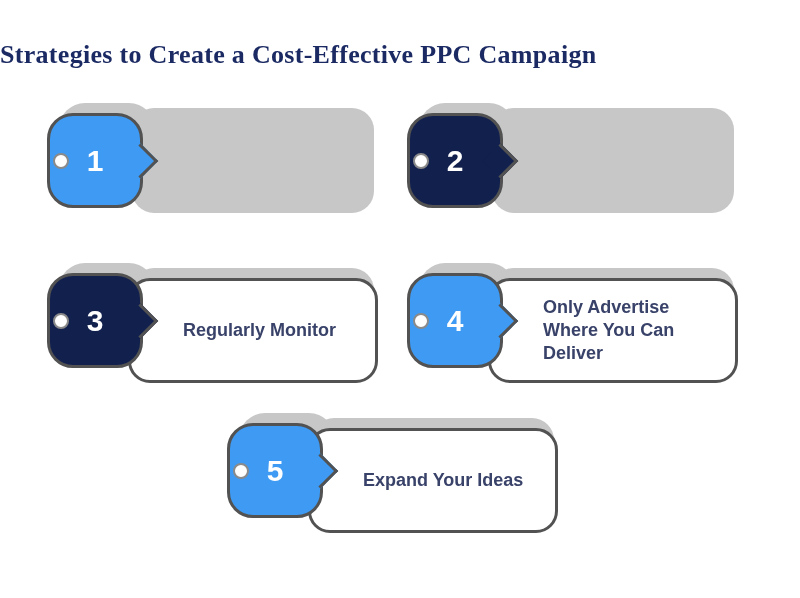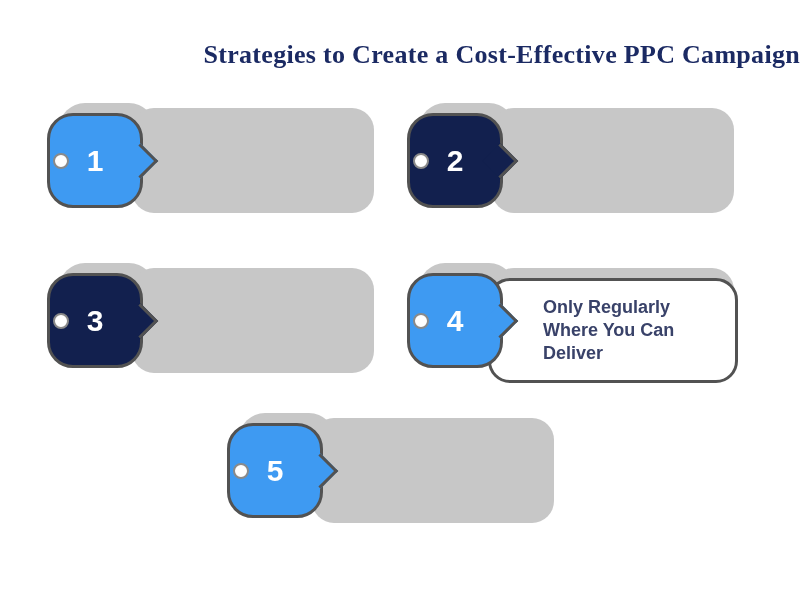--- a/index.html
+++ b/index.html
@@ -9,21 +9,21 @@
     height: 598px;
     background: #ffffff;
     overflow: hidden;
     font-family: "Liberation Sans", sans-serif;
   }
   .title {
     position: absolute;
     top: 40px;
     left: 0;
     width: 100%;
-    text-align: right;
+    text-align: left;
     font-family: "Liberation Serif", "DejaVu Serif", serif;
     font-weight: bold;
     font-size: 26px;
     letter-spacing: 0.3px;
     color: var(--title, #1b2a63);
   }
   .card {
     position: absolute;
     width: 331px;
     height: 120px;
@@ -135,43 +135,49 @@
     <div class="badge">
       <span class="dot"></span>
       <span class="number">2</span>
       <span class="arrow"></span>
     </div>
   </div>
 
   <div class="card card3" data-color="navy">
     <div class="shadow-badge"></div>
     <div class="shadow-box"></div>
+    <div class="box">
+      <div class="label">Regularly Monitor</div>
+    </div>
     <div class="badge">
       <span class="dot"></span>
       <span class="number">3</span>
       <span class="arrow"></span>
     </div>
   </div>
 
   <div class="card card4" data-color="blue">
     <div class="shadow-badge"></div>
     <div class="shadow-box"></div>
     <div class="box">
-      <div class="label">Only Regularly Where You Can Deliver</div>
+      <div class="label">Only Advertise Where You Can Deliver</div>
     </div>
     <div class="badge">
       <span class="dot"></span>
       <span class="number">4</span>
       <span class="arrow"></span>
     </div>
   </div>
 
   <div class="card card5" data-color="blue">
     <div class="shadow-badge"></div>
     <div class="shadow-box"></div>
+    <div class="box">
+      <div class="label">Expand Your Ideas</div>
+    </div>
     <div class="badge">
       <span class="dot"></span>
       <span class="number">5</span>
       <span class="arrow"></span>
     </div>
   </div>
 
 </div>
 
 </body></html>

